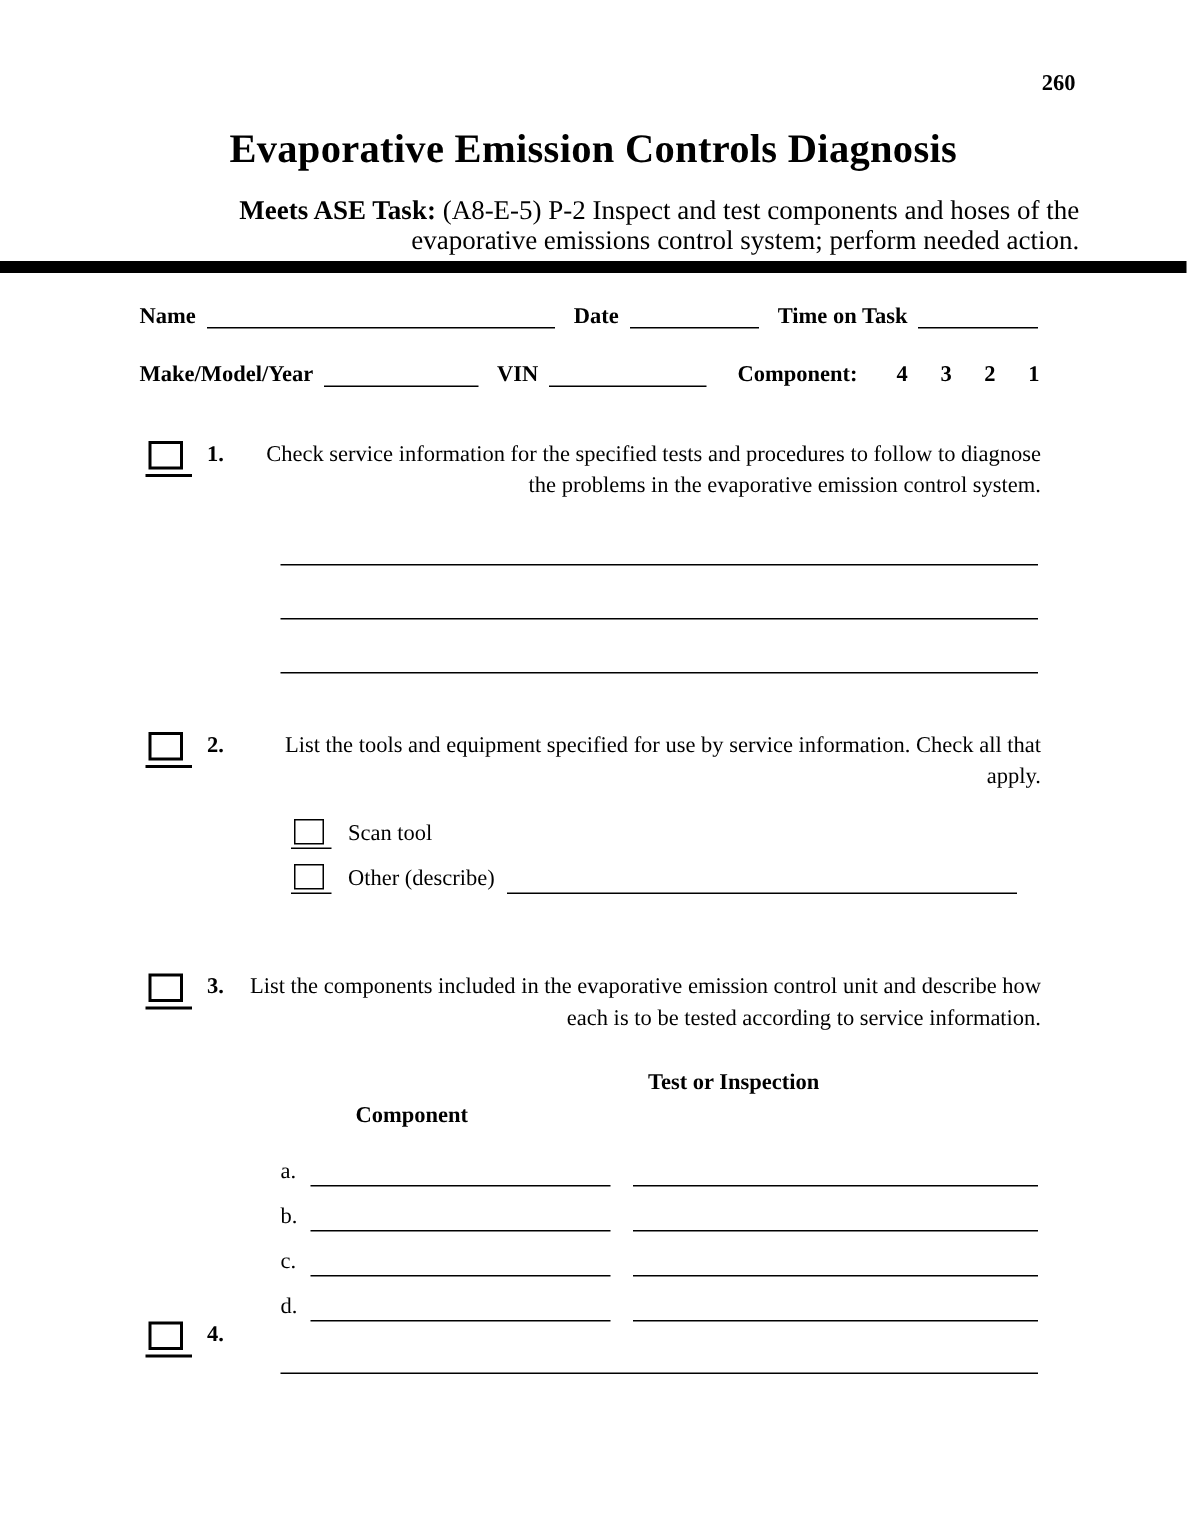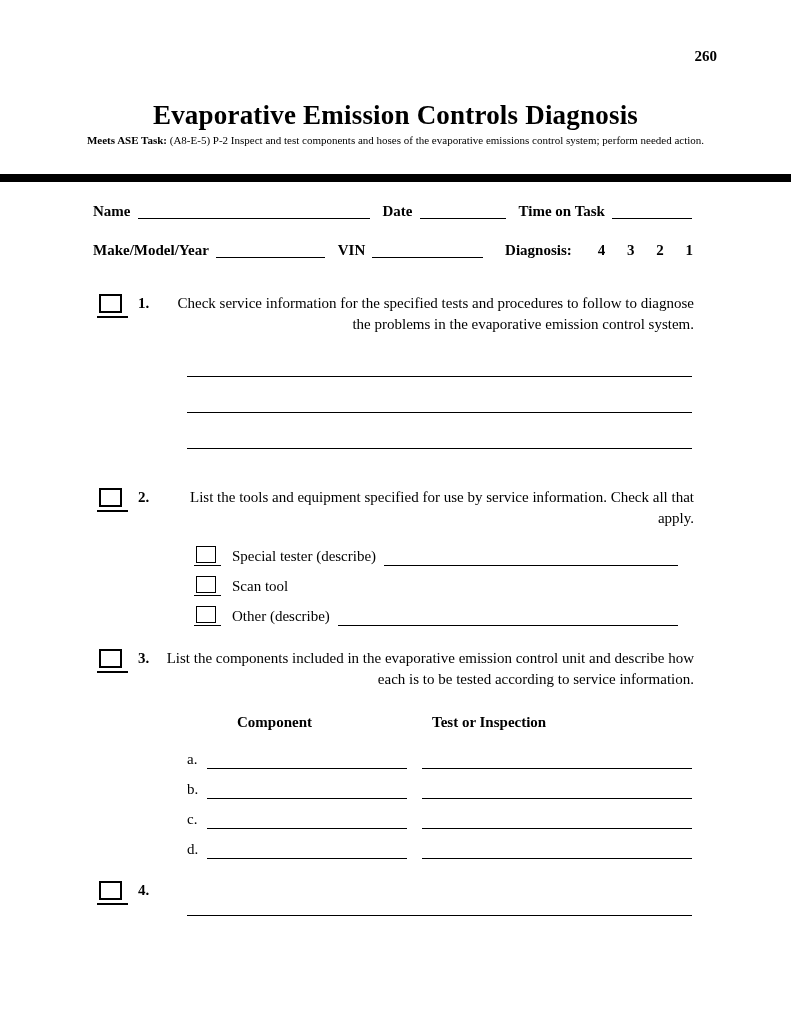--- a/index.html
+++ b/index.html
@@ -18,38 +18,38 @@
     position: absolute;
     top: 48px;
     right: 74px;
     font-weight: bold;
     font-size: 15px;
     font-family: Liberation Serif, serif;
   }
 
   .title {
     position: absolute;
-    top: 100px;
+    top: 84px;
     left: 0;
     width: 100%;
     text-align: center;
     font-size: 27px;
     font-weight: bold;
     letter-spacing: 0.2px;
   }
 
   .subtitle {
     position: absolute;
     top: 130px;
     left: 50%;
     transform: translateX(-50%);
     width: 648px;
-    text-align: center;
+    text-align: right;
     line-height: 20px;
-    font-size: 11px;
+    font-size: 18px;
   }
   .subtitle .ase-label { font-weight: bold; }
 
   .divider {
     position: absolute;
     top: 174px;
     left: 0;
     width: 791px;
     height: 8px;
     background: #000;
@@ -118,21 +118,21 @@
     border-bottom: 1px solid #000;
   }
   .answer-lines.short .fill-line { height: 30px; }
 
   .options { margin-top: 16px; margin-left: 34px; }
   .opt { display: flex; align-items: flex-end; margin-bottom: 9px; }
   .opt .olabel { margin-left: 11px; line-height: 20px; white-space: nowrap; }
   .opt .fl { flex: 1; margin-left: 8px; margin-right: 16px; height: 6px; }
 
   .theader { display: flex; margin-top: 24px; font-weight: bold; }
-  .theader .c1 { margin-left: 77px; }
+  .theader .c1 { margin-left: 77px; margin-top: 22px; }
   .theader .c2 { margin-left: 120px; }
 
   .trows { margin-top: 8px; }
   .trow { display: flex; align-items: flex-end; height: 30px; }
   .trow .rlabel { width: 20px; margin-left: 27px; line-height: 20px; }
   .trow .cline { width: 200px; height: 20px; border-bottom: 1px solid #000; }
   .trow .tgap { width: 15px; }
   .trow .tline { width: 270px; height: 20px; border-bottom: 1px solid #000; }
 </style>
 </head>
@@ -160,21 +160,21 @@
   <span class="fl" style="width:80px"></span>
 </div>
 
 <div class="hrow" style="top:241px">
   <span class="lbl">Make/Model/Year</span>
   <span class="fl" style="width:111px"></span>
   <span class="sep"></span>
   <span class="lbl">VIN</span>
   <span class="fl" style="width:113px"></span>
   <span class="sep" style="width:22px"></span>
-  <span class="lbl">Diagnosis:</span>
+  <span class="lbl">Component:</span>
   <span class="eval-scores">
     <span>4</span>
     <span>3</span>
     <span>2</span>
     <span>1</span>
   </span>
 </div>
 
 <div class="item" style="top:293px">
   <span class="checkbox">
@@ -196,27 +196,20 @@
       <span class="box"></span>
     </span>
   <span class="num">2.</span>
   <div class="body">
     <p class="itext">List the tools and equipment specified for use by service information.  Check all that apply.</p>
     <div class="options">
       <div class="opt">
         <span class="checkbox sm">
             <span class="box"></span>
           </span>
-        <span class="olabel">Special tester (describe)</span>
-        <span class="fl"></span>
-      </div>
-      <div class="opt">
-        <span class="checkbox sm">
-            <span class="box"></span>
-          </span>
         <span class="olabel">Scan tool</span>
       </div>
       <div class="opt">
         <span class="checkbox sm">
             <span class="box"></span>
           </span>
         <span class="olabel">Other (describe)</span>
         <span class="fl"></span>
       </div>
     </div>

